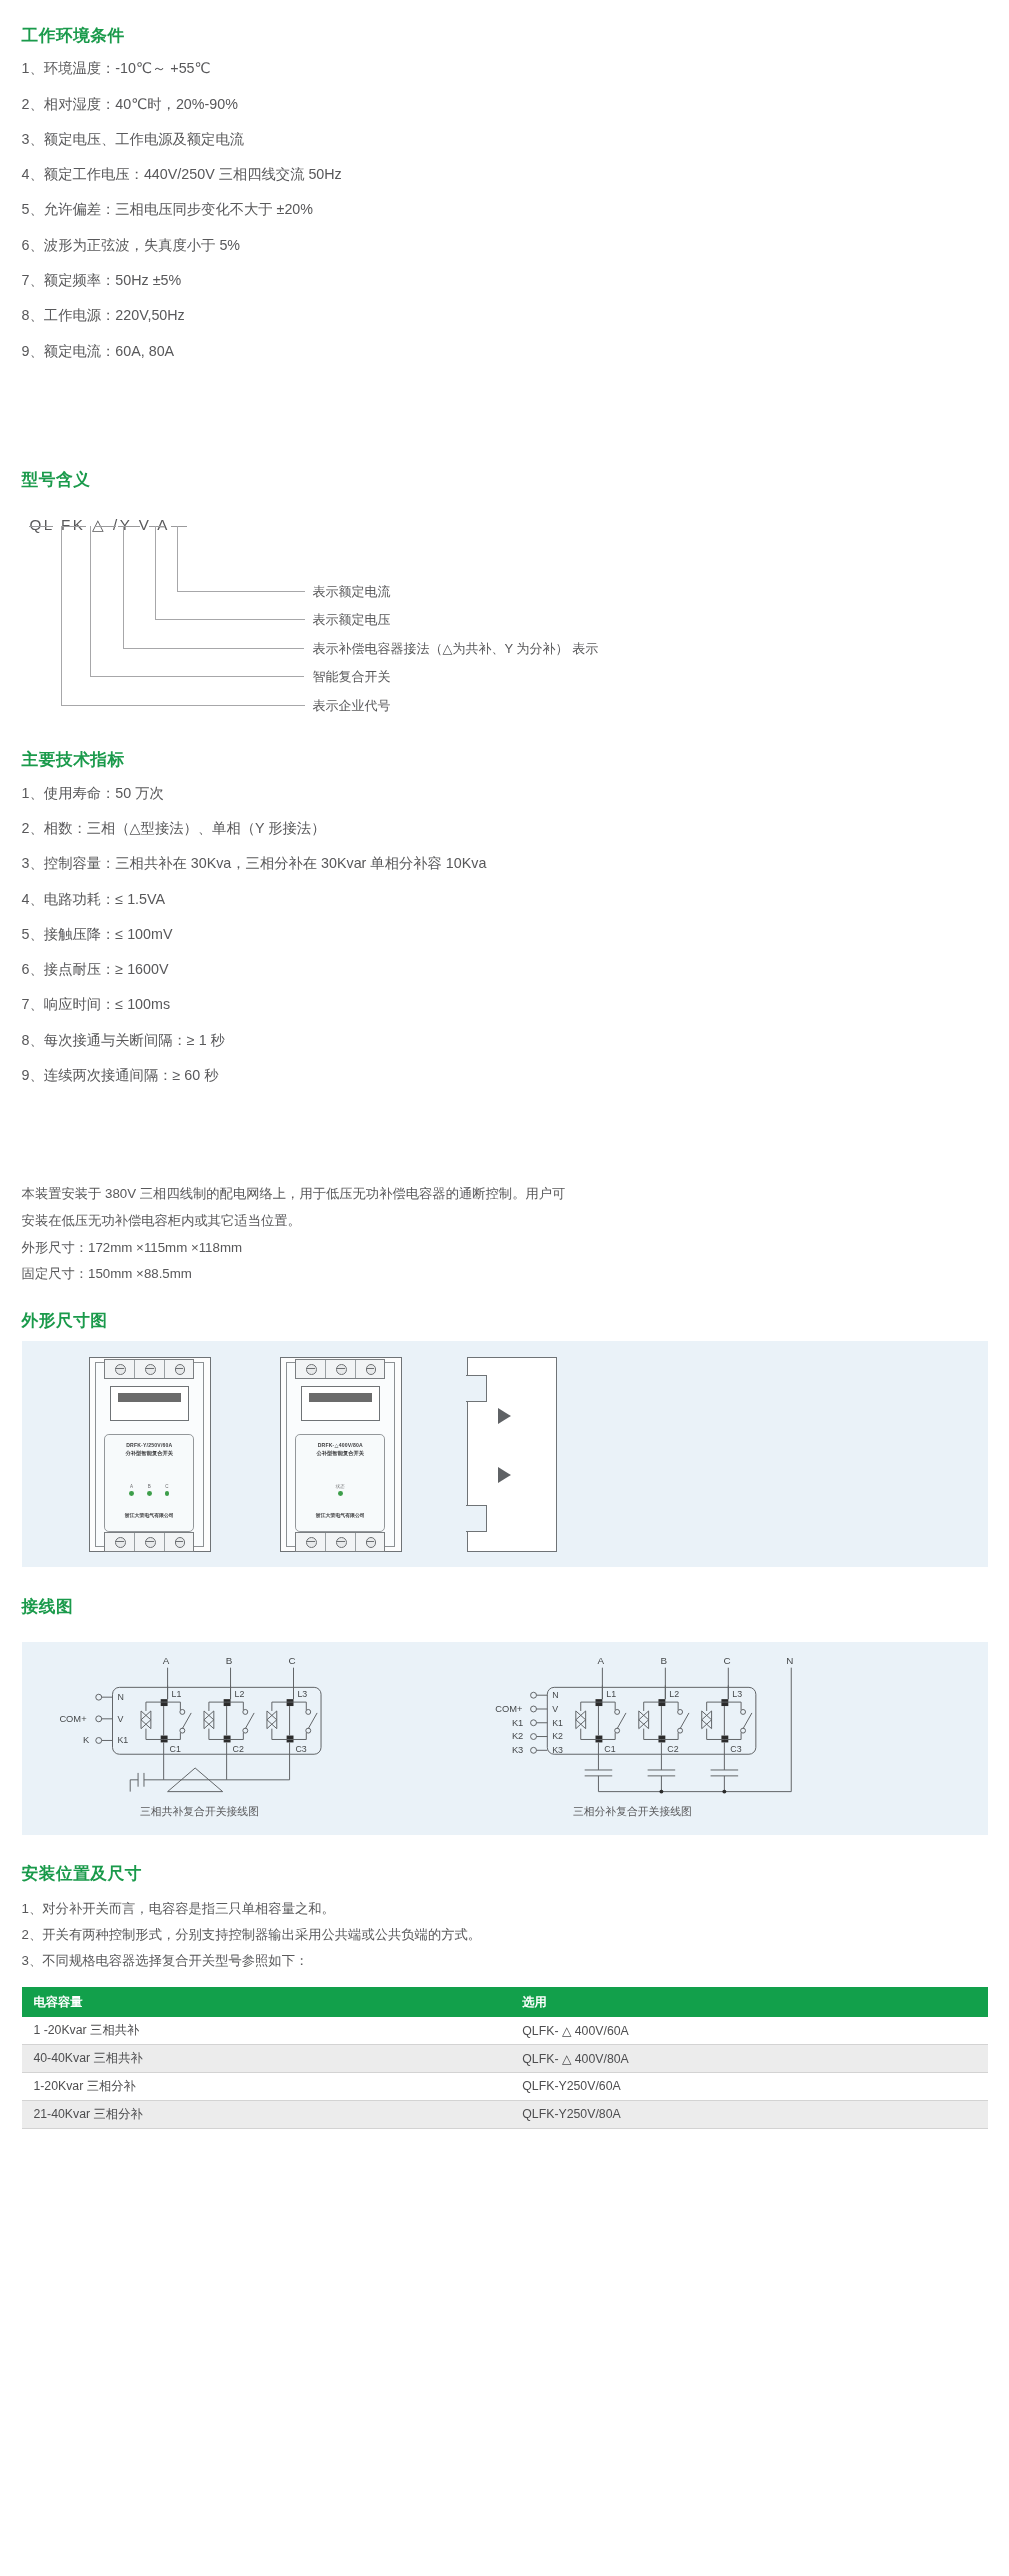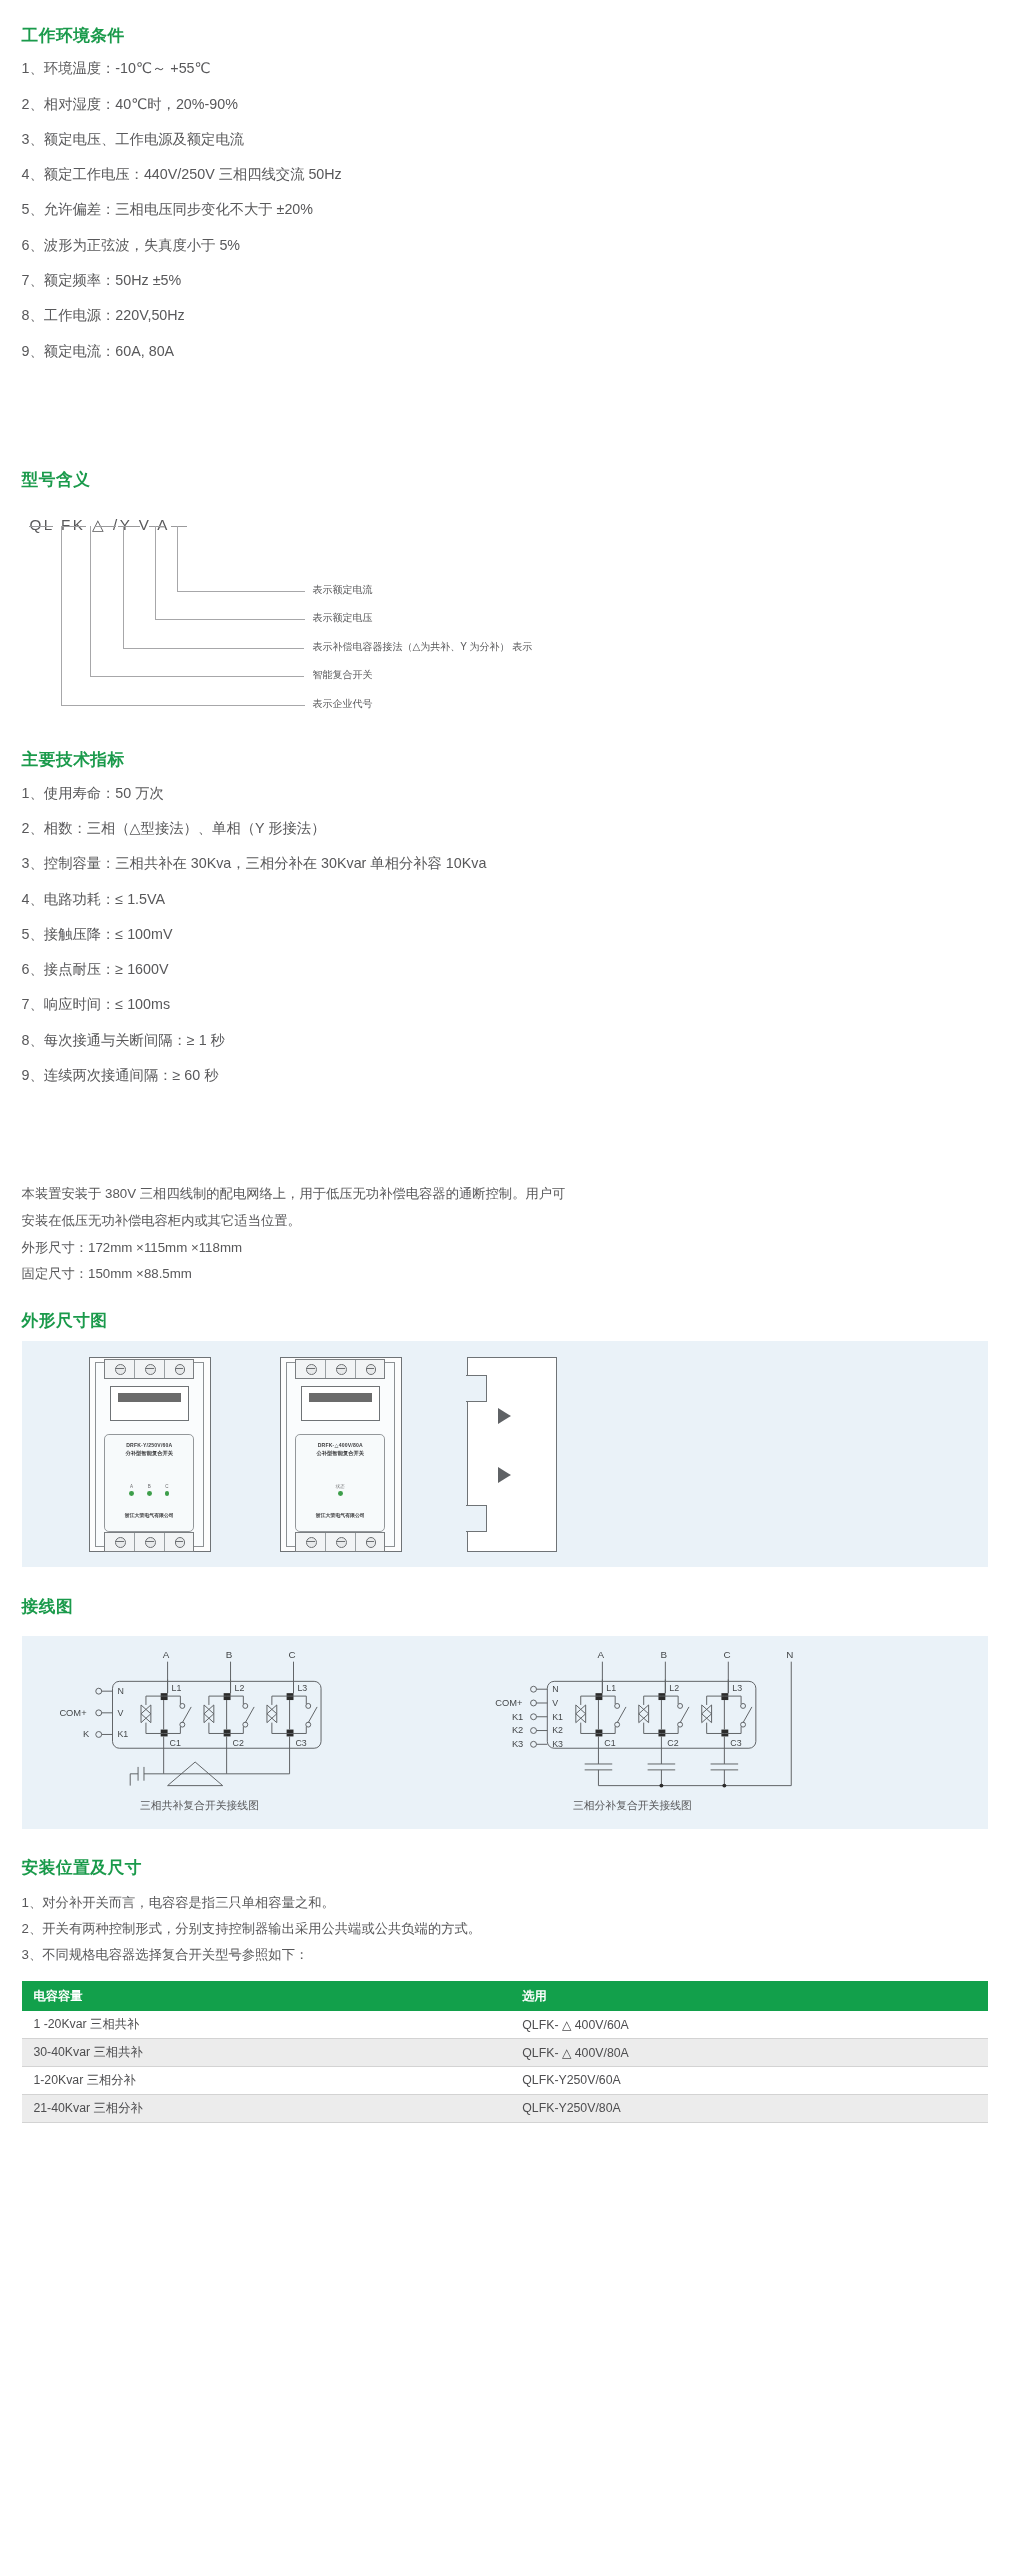--- a/index.html
+++ b/index.html
@@ -58,21 +58,21 @@
     width: 1px;
     background: #a7a7a9;
   }
   .lead-h {
     position: absolute;
     height: 1px;
     background: #a7a7a9;
   }
   .lead-label {
     position: absolute;
-    font-size: 10px;
+    font-size: 13px;
     color: #58585a;
     white-space: nowrap;
     line-height: 1;
   }
   .underbar {
     position: absolute;
     height: 1px;
     background: #9a9a9c;
   }
 
@@ -219,21 +219,21 @@
   .tri {
     position: absolute;
     width: 0; height: 0;
     border-top: 8.9px solid transparent;
     border-bottom: 8.9px solid transparent;
     border-left: 13.8px solid #5f6265;
   }
 
   
   .sec-wiring { padding-top: 29.5px; }
-  .sec-wiring h2.section-title { margin-bottom: 19px; }
+  .sec-wiring h2.section-title { margin-bottom: 25px; }
   .wire-box {
     background: #eaf2f8;
     width: 966px;
     height: 193px;
     position: relative;
   }
 
   
   .sec-sel { padding-top: 29.5px; }
   .sec-sel h2.section-title { margin-bottom: 11.8px; }
@@ -671,21 +671,21 @@
           <th>电容容量</th>
           <th class="col2">选用</th>
         </tr>
       </thead>
       <tbody>
         <tr>
           <td>1 -20Kvar 三相共补</td>
           <td class="col2">QLFK- △ 400V/60A</td>
         </tr>
         <tr class="alt">
-          <td>30-40Kvar 三相共补</td>
+          <td>40-40Kvar 三相共补</td>
           <td class="col2">QLFK- △ 400V/80A</td>
         </tr>
         <tr>
           <td>1-20Kvar 三相分补</td>
           <td class="col2">QLFK-Y250V/60A</td>
         </tr>
         <tr class="alt">
           <td>21-40Kvar 三相分补</td>
           <td class="col2">QLFK-Y250V/80A</td>
         </tr>

